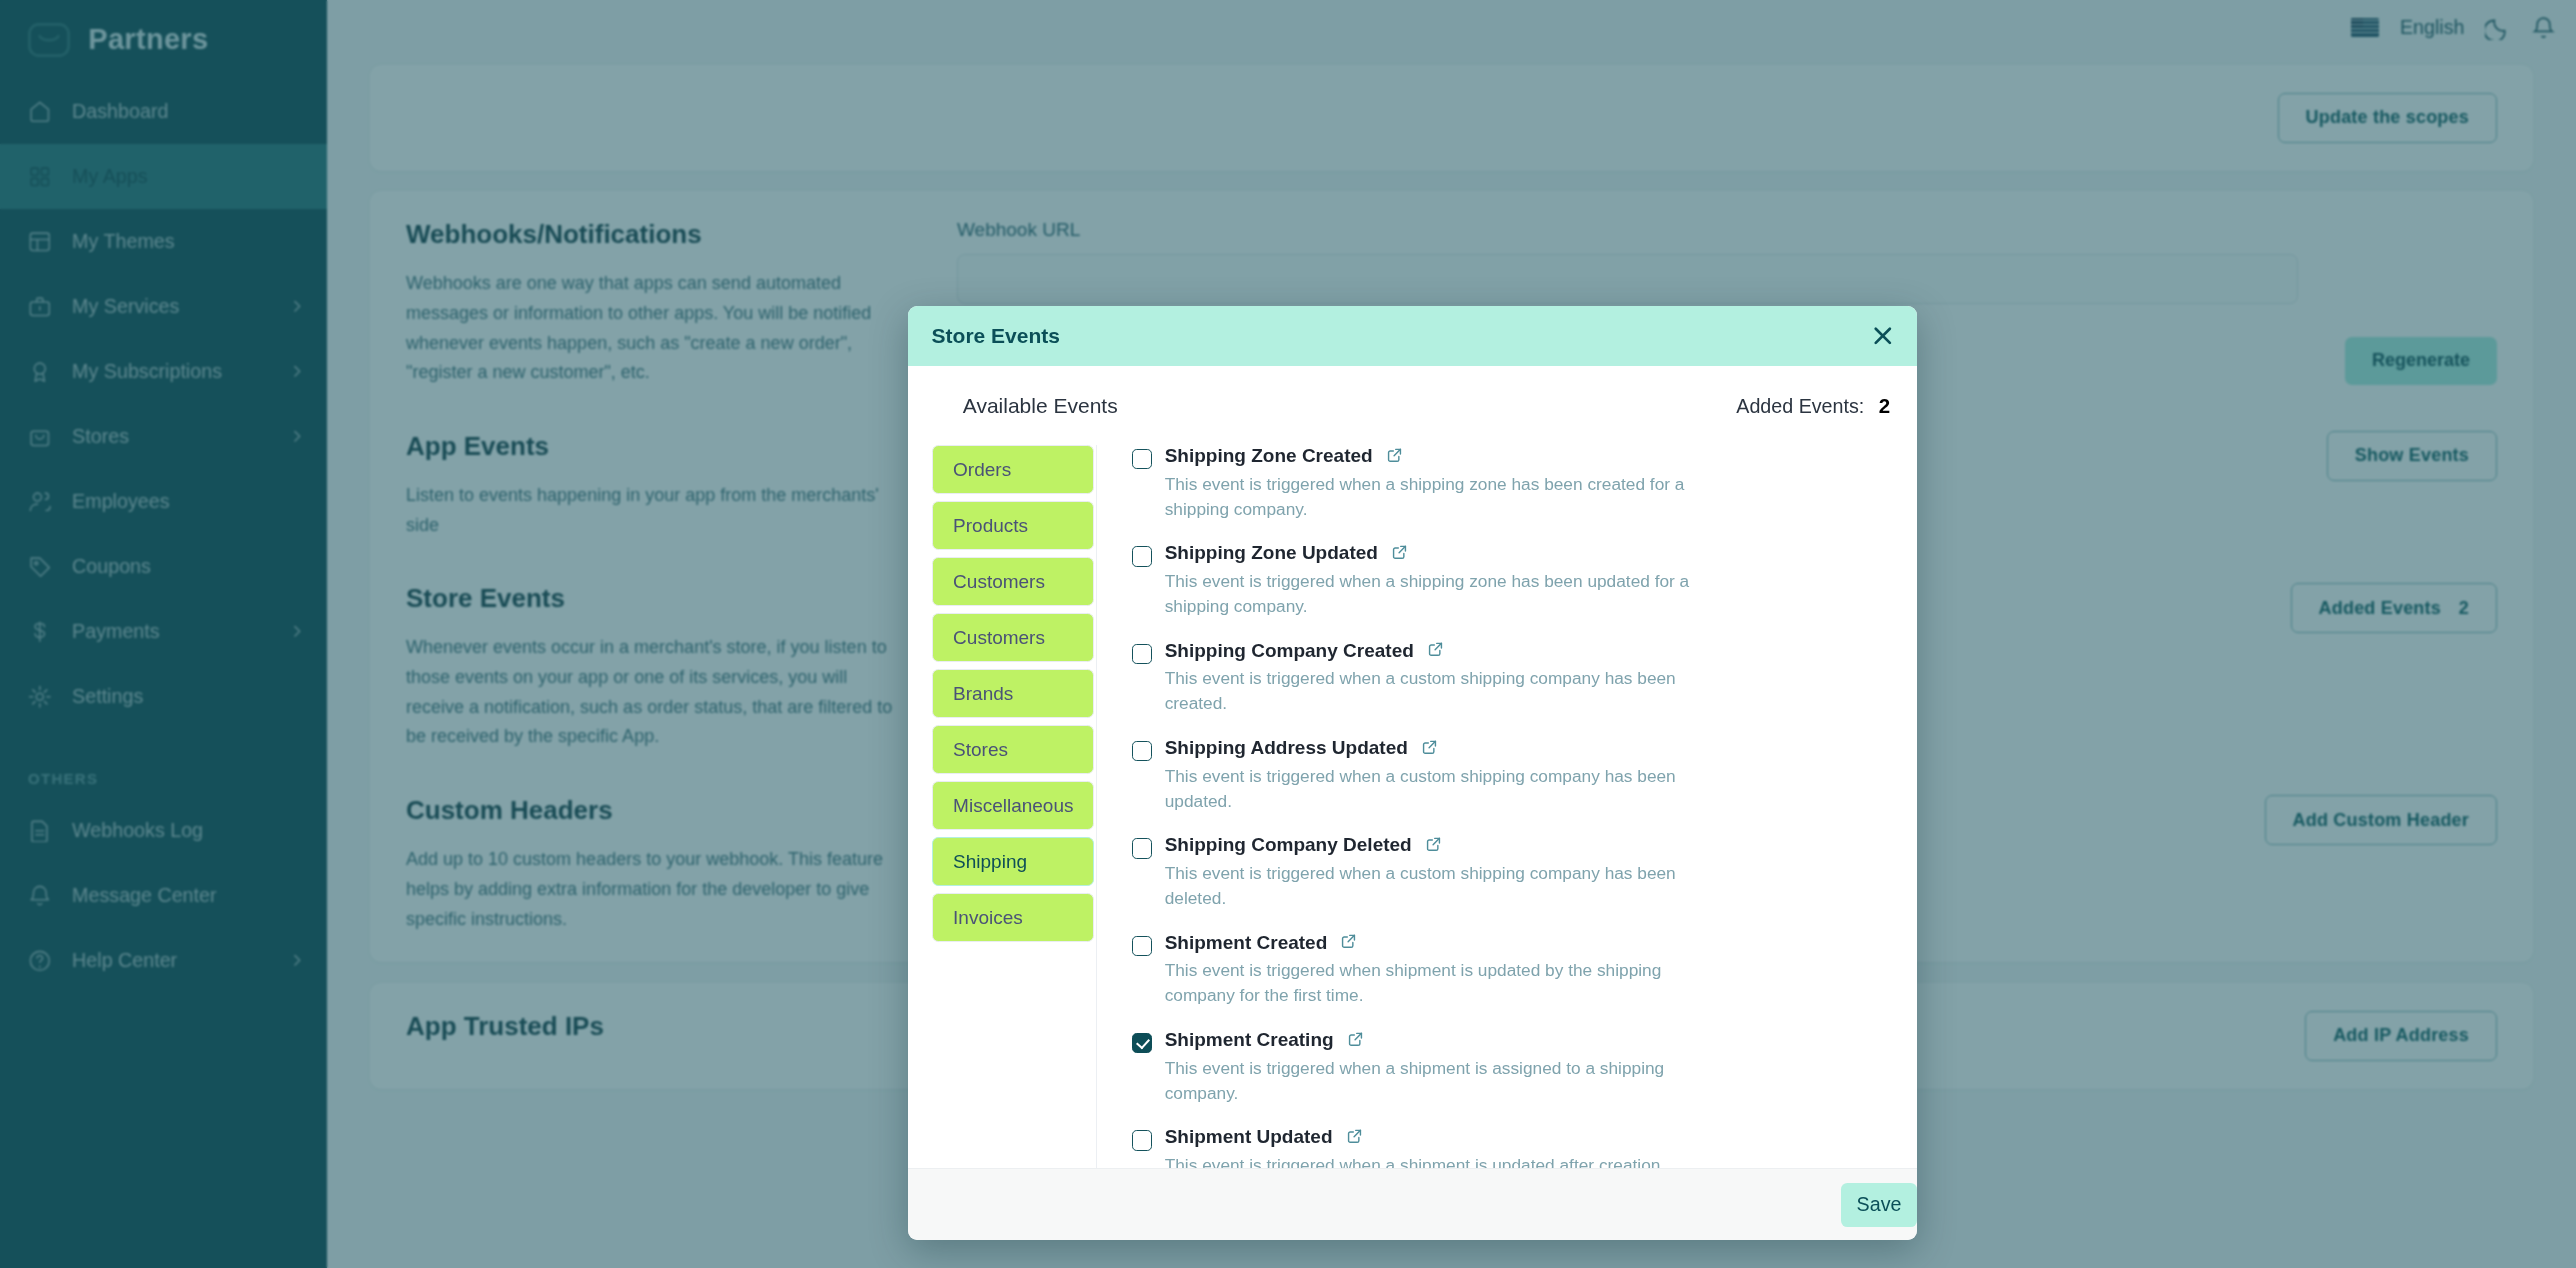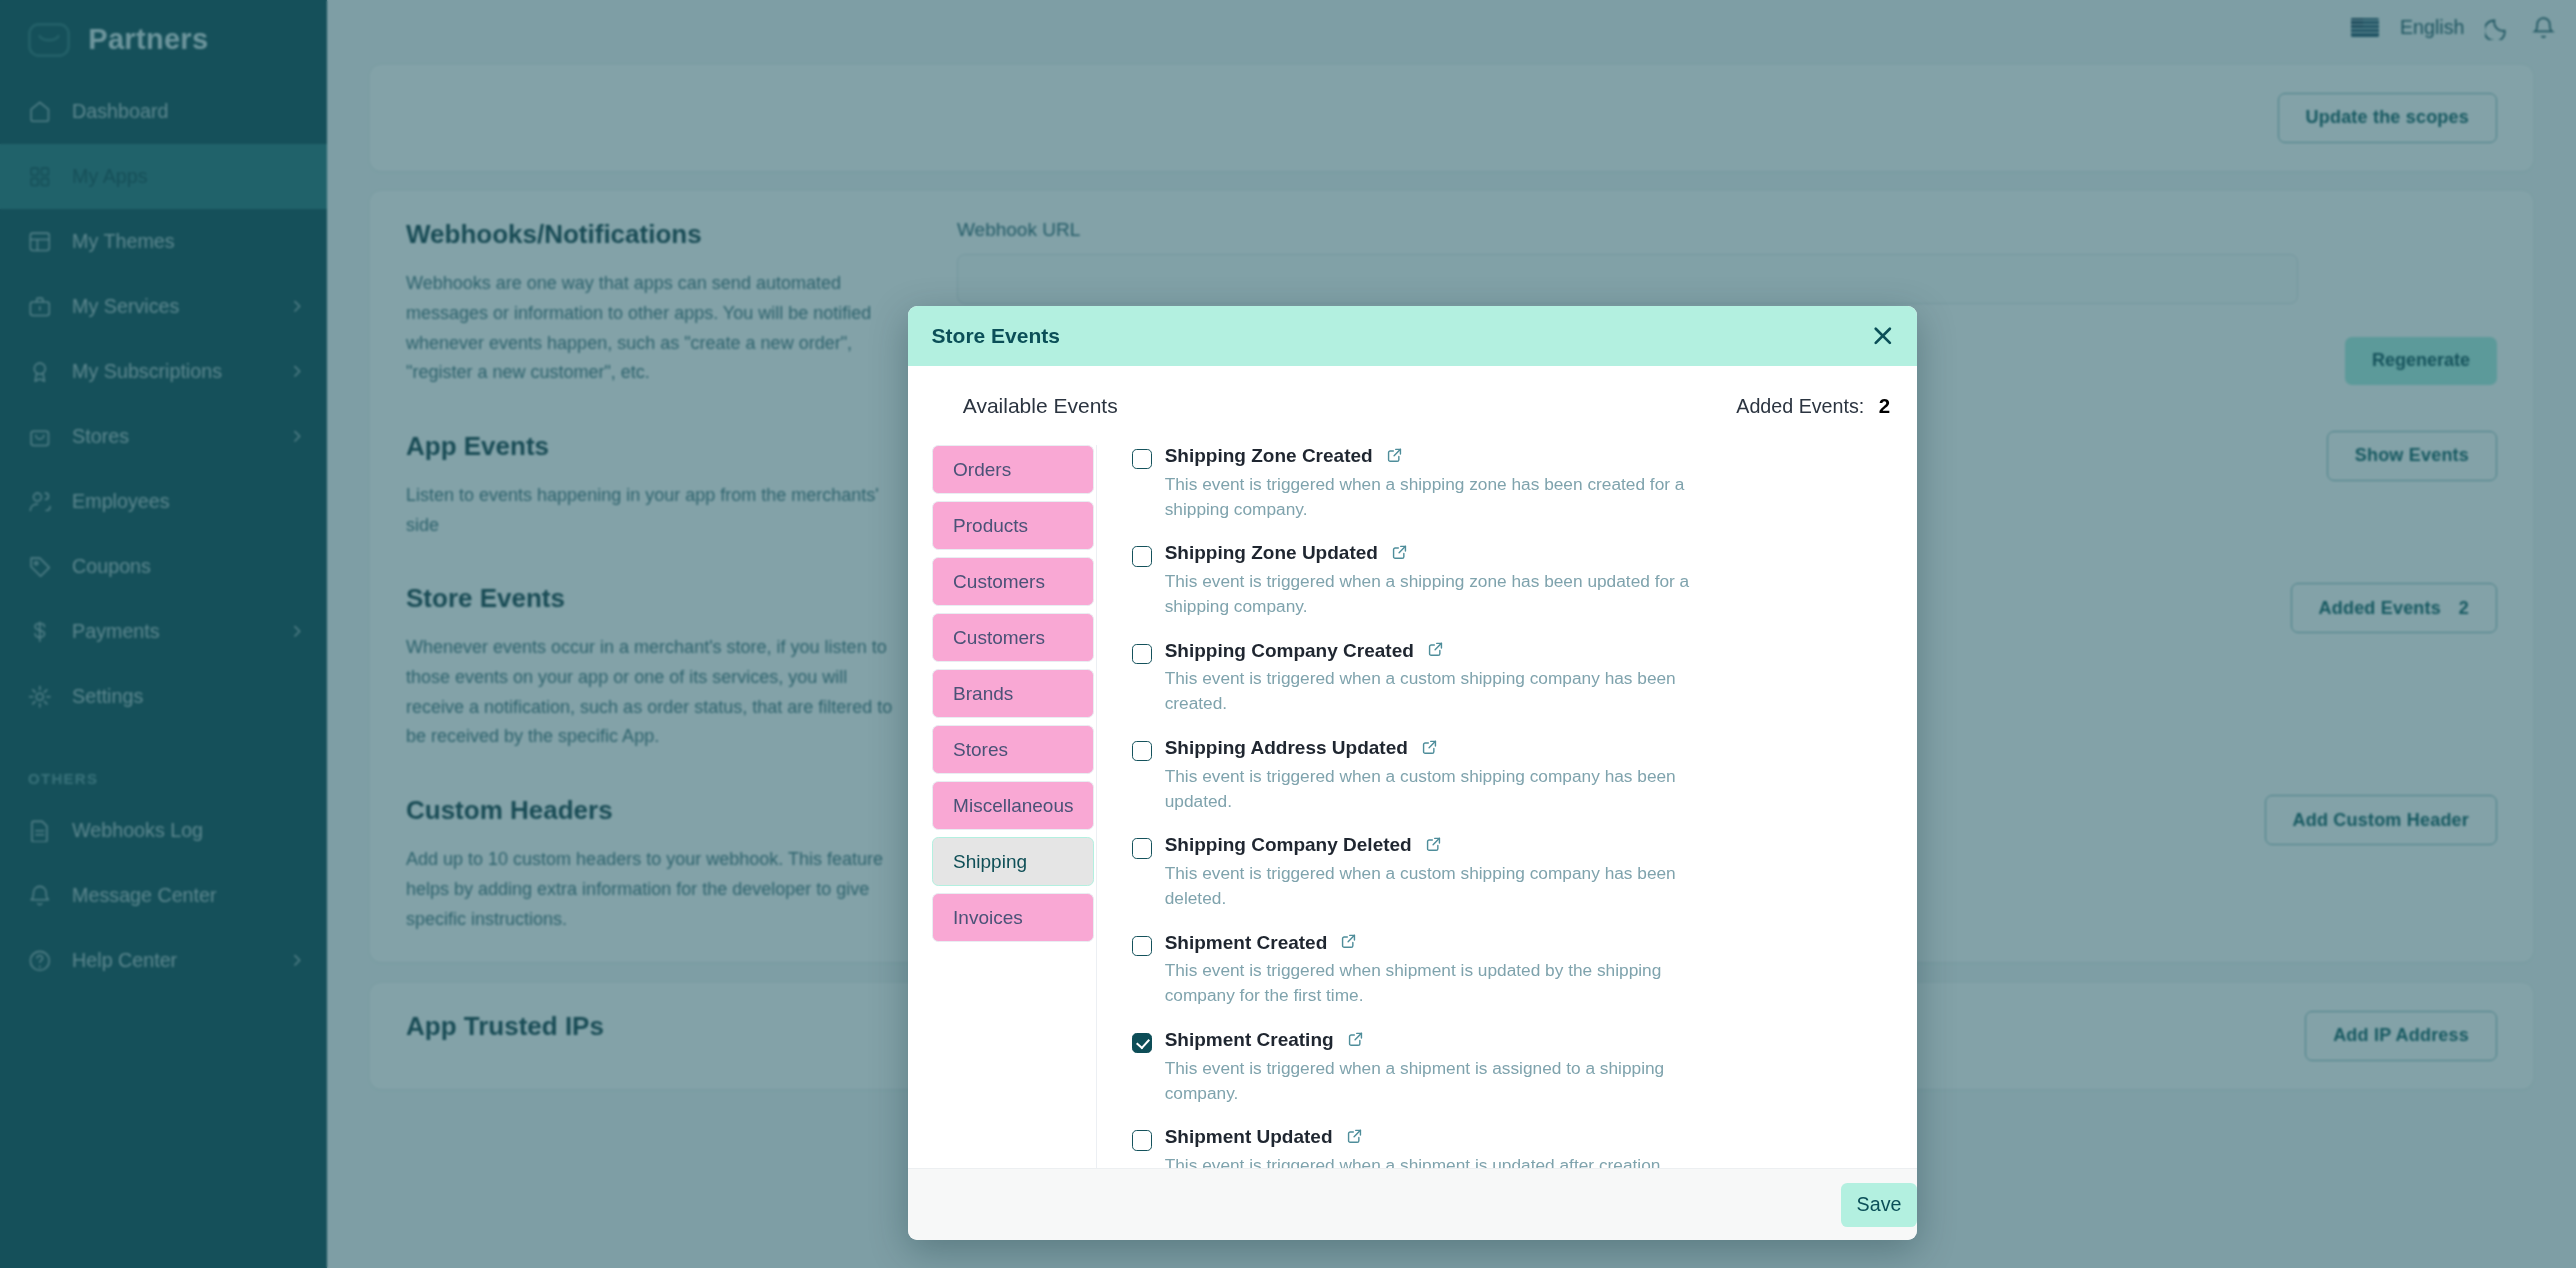--- a/index.html
+++ b/index.html
@@ -145,23 +145,23 @@
   .body-cols { display: flex; gap: 0; height: 756px; }
   .cat-col {
     width: 164px; flex: none;
     display: flex; flex-direction: column; gap: 7px;
     padding-right: 1.6px;
   }
   .cat-item {
     border: 0.8px solid #e9edf2; border-radius: 6.3px;
     height: 49px; display: flex; align-items: center;
     padding-left: 20.5px; font-size: 19px; color: #4a5277;
-    background: #f9a8d4; cursor: pointer; flex: none;
-  }
-  .cat-item.active { background: #e5e5e5; border-color: #b3f0e0; color: #0f4f57; }
+    background: #bef264; cursor: pointer; flex: none;
+  }
+  .cat-item.active { background: #bef264; border-color: #b3f0e0; color: #0f4f57; }
 
   .evt-col {
     flex: 1; border-left: 0.8px solid #eceff3;
     padding: 0 11px 0 35px; overflow: hidden;
   }
   .evt { display: flex; gap: 12.6px; margin-bottom: 20.5px; }
   .cb {
     width: 20.5px; height: 20.5px; flex: none; margin-top: 3.9px;
     border: 1.6px solid #14525c; border-radius: 4.7px; background: #fff;
     position: relative; cursor: pointer;

